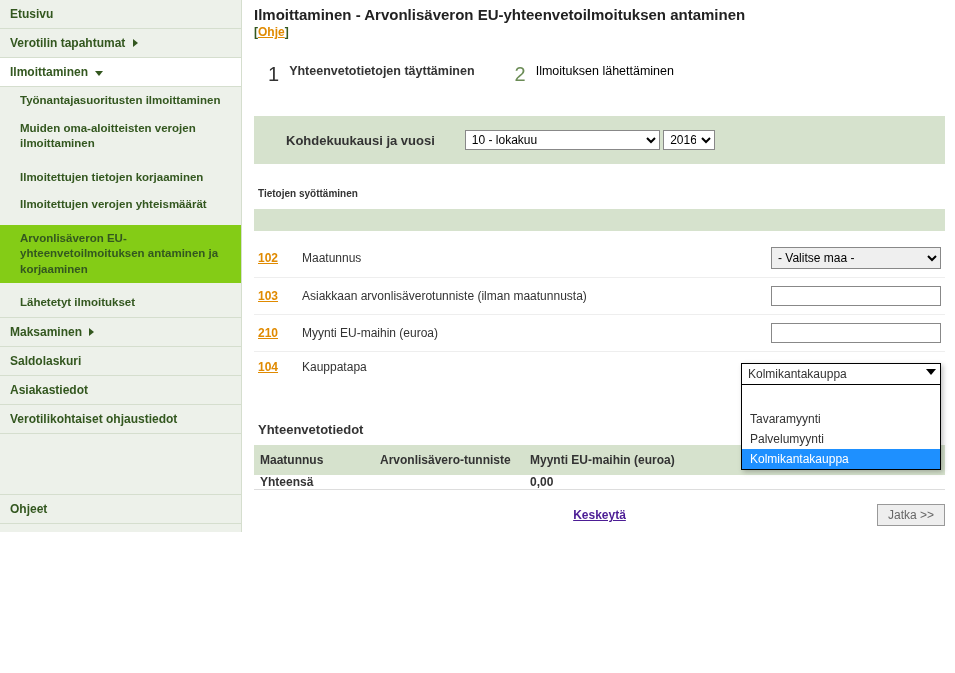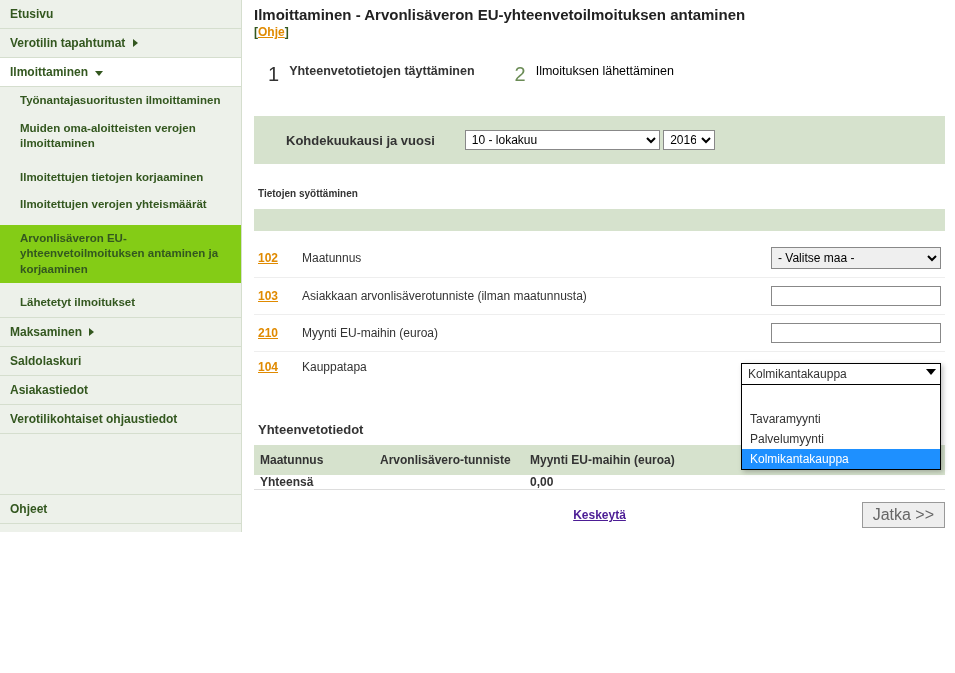--- a/index.html
+++ b/index.html
@@ -184,21 +184,21 @@
     font-weight: bold;
     text-decoration: underline;
     cursor: pointer;
   }
   .continue-btn {
     position: absolute;
     right: 0;
     background: #eee;
     border: 1px solid #999;
     padding: 3px 10px;
-    font-size: 16px;
+    font-size: 12px;
     color: #666;
     cursor: pointer;
   }
 </style>
 </head>
 <body>
 
 <div class="container">
   <div class="sidebar">
     <div class="sidebar-item top">

